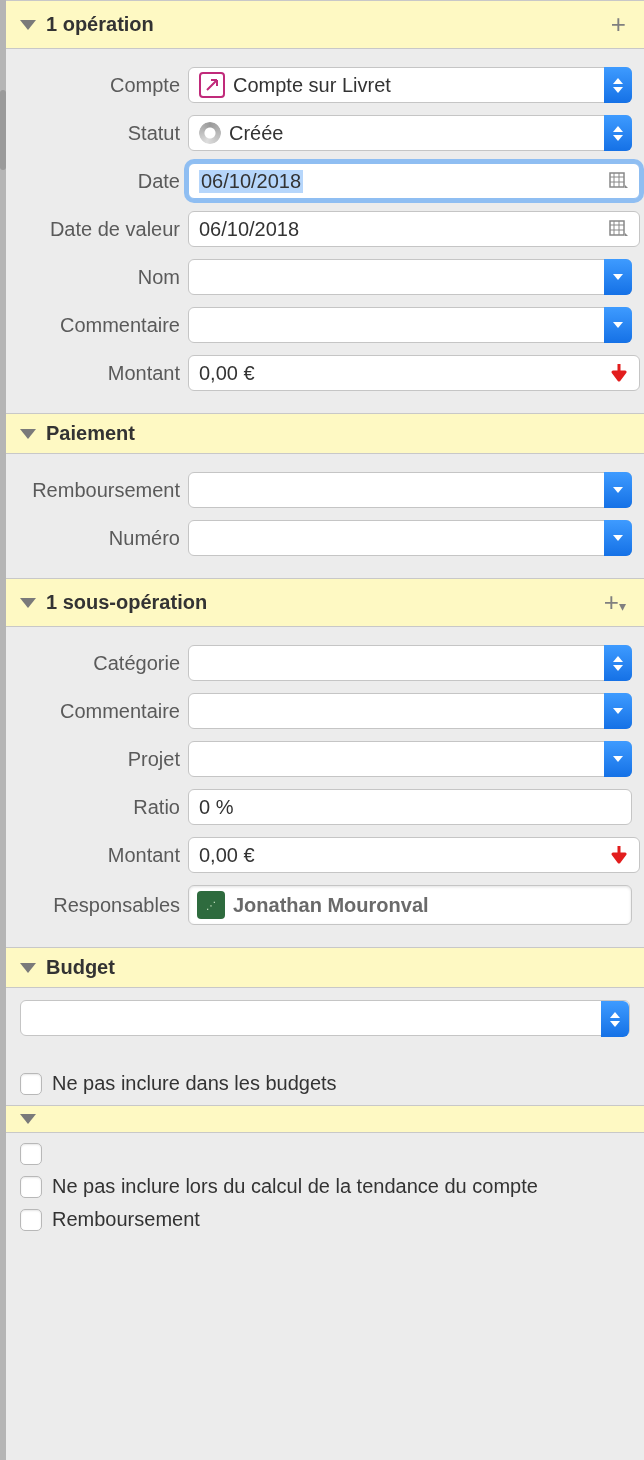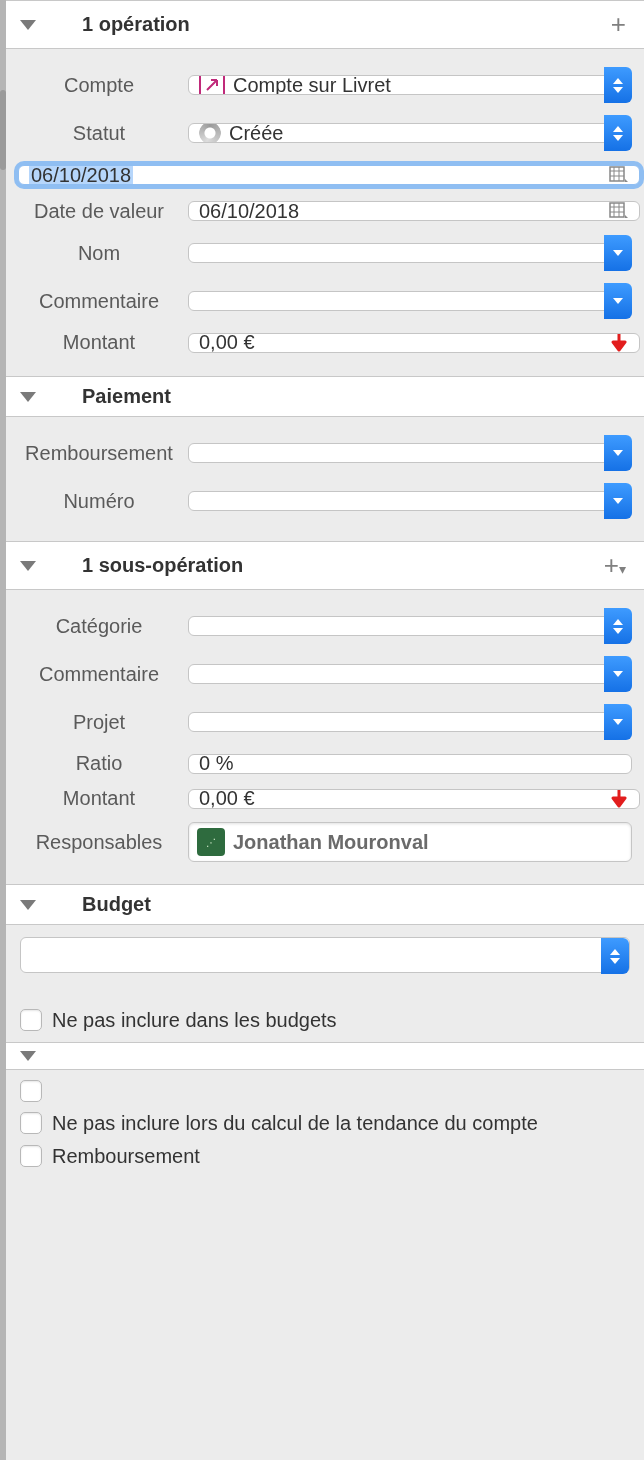--- a/index.html
+++ b/index.html
@@ -11,46 +11,45 @@
   height: 1460px;
   overflow: hidden;
   border-left: 6px solid #b5b5b5;
 }
 .section-header {
   display: flex;
   align-items: center;
   padding: 8px 14px;
   border-top: 1px solid #c8c8c8;
   border-bottom: 1px solid #c8c8c8;
-  background: #ffffff;
-  gap: 36px;
+  background: #fef9c3;
 }
 .section-header:first-child { border-top: none; }
 .disclosure {
   width: 0; height: 0;
   border-left: 8px solid transparent;
   border-right: 8px solid transparent;
   border-top: 10px solid #7a7a7a;
   margin-right: 10px;
 }
 .section-title { font-weight: bold; color: #333; flex: 1; }
 .header-action { font-size: 26px; color: #808080; font-weight: 300; cursor: pointer; padding: 0 4px; }
 .form { padding: 6px 12px 10px 12px; }
 .row { display: flex; align-items: center; margin: 12px 0; }
 .row-label {
   width: 170px;
   min-width: 170px;
-  text-align: center;
+  text-align: right;
   padding-right: 8px;
   color: #5a5a5a;
 }
 .field-wrap { flex: 1; position: relative; display: flex; align-items: center; }
 .field {
   flex: 1;
-  height: 20px;
+  height: 36px;
   background: #fff;
   border: 1px solid #c5c5c5;
   border-radius: 6px;
   display: flex;
   align-items: center;
   padding: 0 10px;
   color: #333;
   overflow: hidden;
 }
 .field.focused {
@@ -95,21 +94,21 @@
   color:#cfe8c8; font-size:10px;
 }
 .resp-name { font-weight: bold; color:#6a6a6a;text-align:right; }
 .budget-body { padding: 12px 14px; }
 .budget-select {
   height:36px; background:#fff; border:1px solid #c5c5c5;
   border-radius:6px; display:flex; align-items:center;
   position:relative; margin-bottom:14px;
 }
 .budget-select .end-btn { position:absolute; right:0; top:0; }
-.check-row { display:flex; align-items:flex-start; margin: 10px 14px; gap:10px; }
+.check-row { display:flex; align-items:center; margin: 10px 14px; gap:10px; }
 .checkbox {
   width:22px; height:22px; background:#fff;
   border:1px solid #b8b8b8; border-radius:5px;
   box-shadow: inset 0 1px 2px rgba(0,0,0,.1);
 }
 .check-label { color:#333; }
 .acct-icon {
   width:26px; height:26px; border:2px solid #c02a7a;
   border-radius:4px; margin-right:8px;
   display:flex; align-items:center; justify-content:center;
@@ -171,20 +170,21 @@
         <div class="spinner"></div>
         <span>Créée</span>
       </div>
       <div class="end-btn">
           <div class="caret-up"></div>
           <div class="caret-down"></div>
         </div>
     </div>
   </div>
   <div class="row">
+    <div class="row-label">Date</div>
     <div class="field-wrap">
       <div class="field date focused">
         <span class="sel">06/10/2018</span>
       </div>
       <div class="date-picker">
         <svg width="20" height="18" viewBox="0 0 20 18">
             <rect x="1" y="1" width="14" height="14" fill="none" stroke="#888" stroke-width="1.5"></rect>
             <line x1="1" y1="5" x2="15" y2="5" class="grid" stroke-width="1"></line>
             <line x1="5" y1="1" x2="5" y2="15" class="grid" stroke-width="1"></line>
             <line x1="10" y1="1" x2="10" y2="15" class="grid" stroke-width="1"></line>

